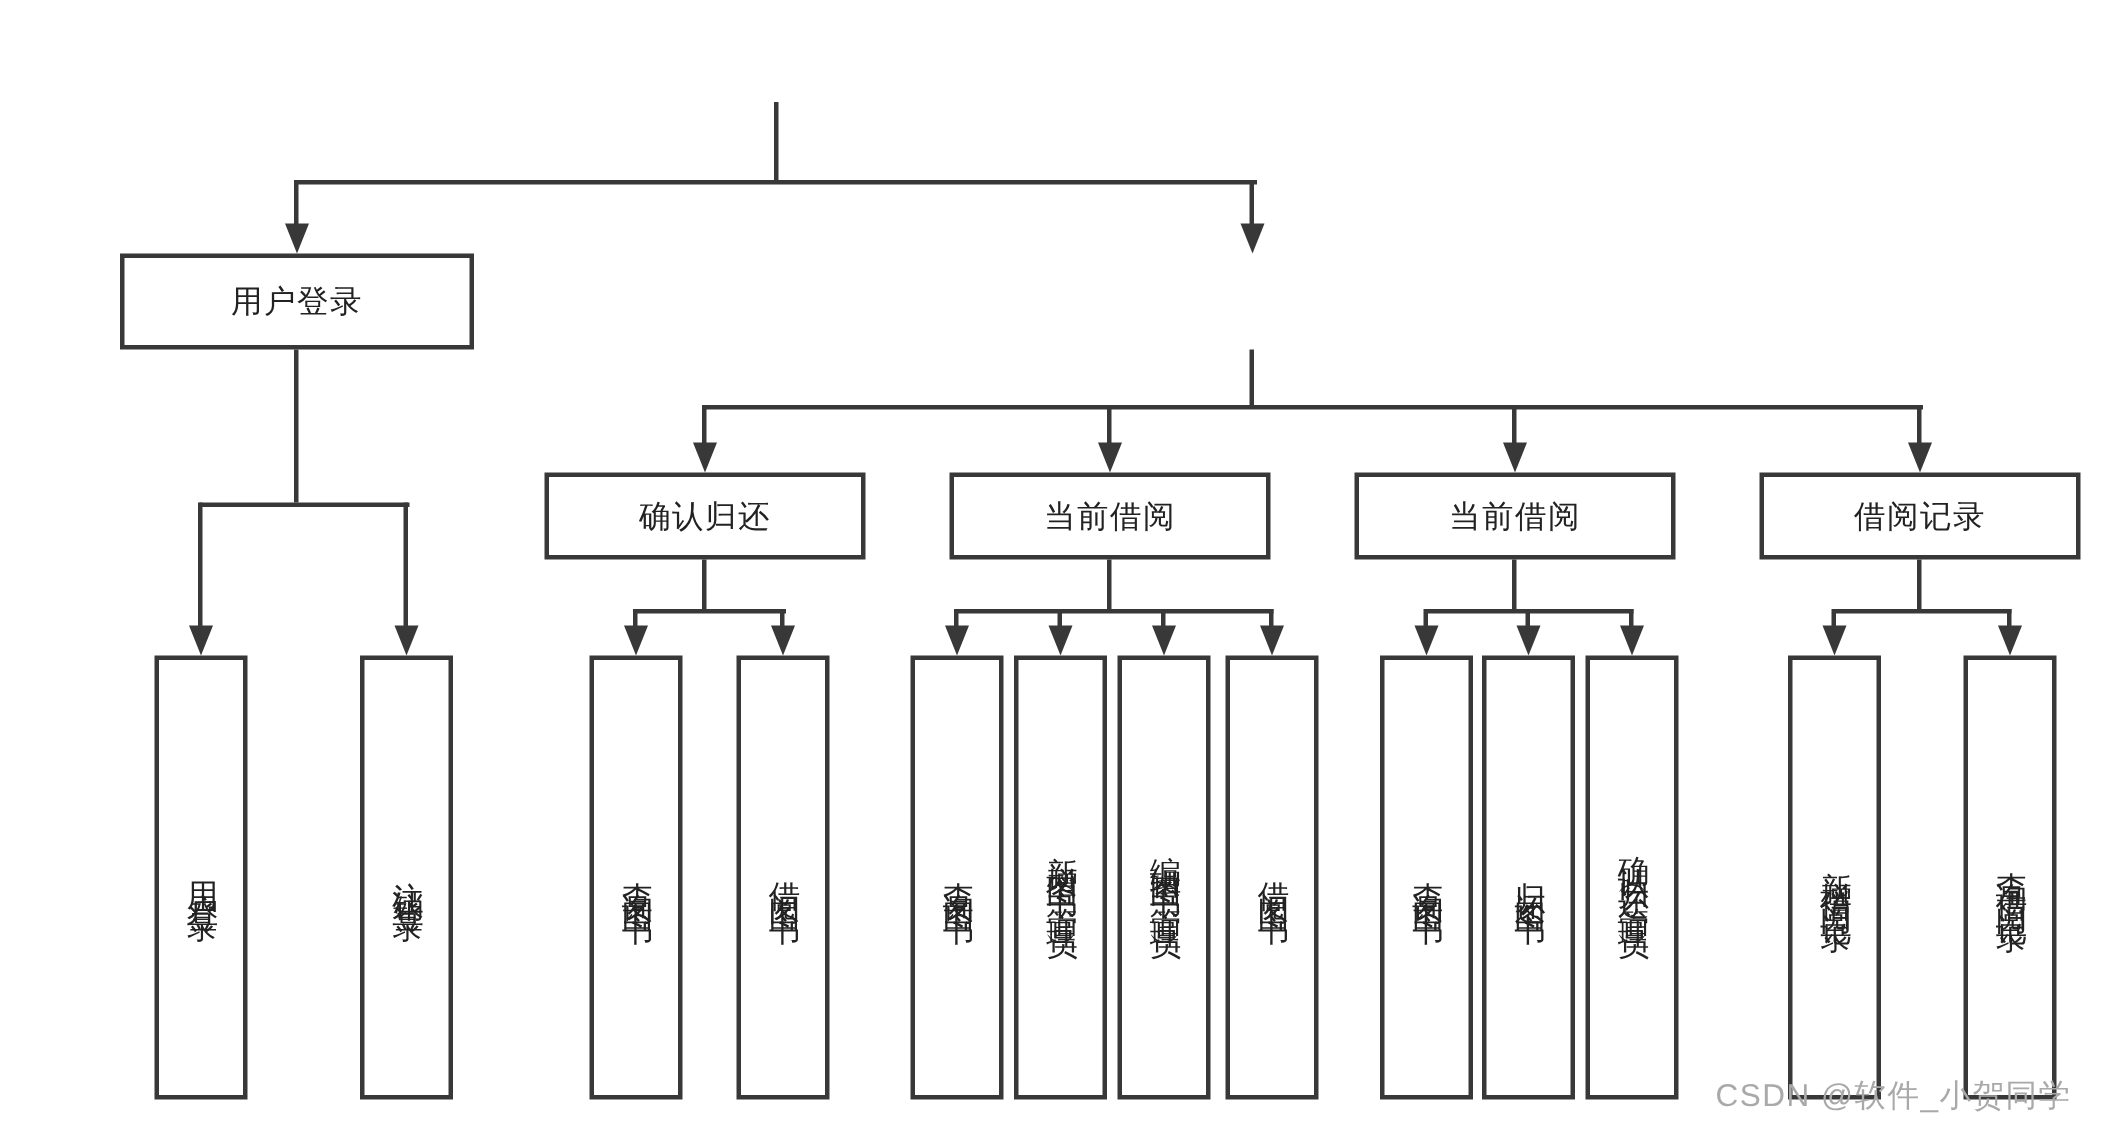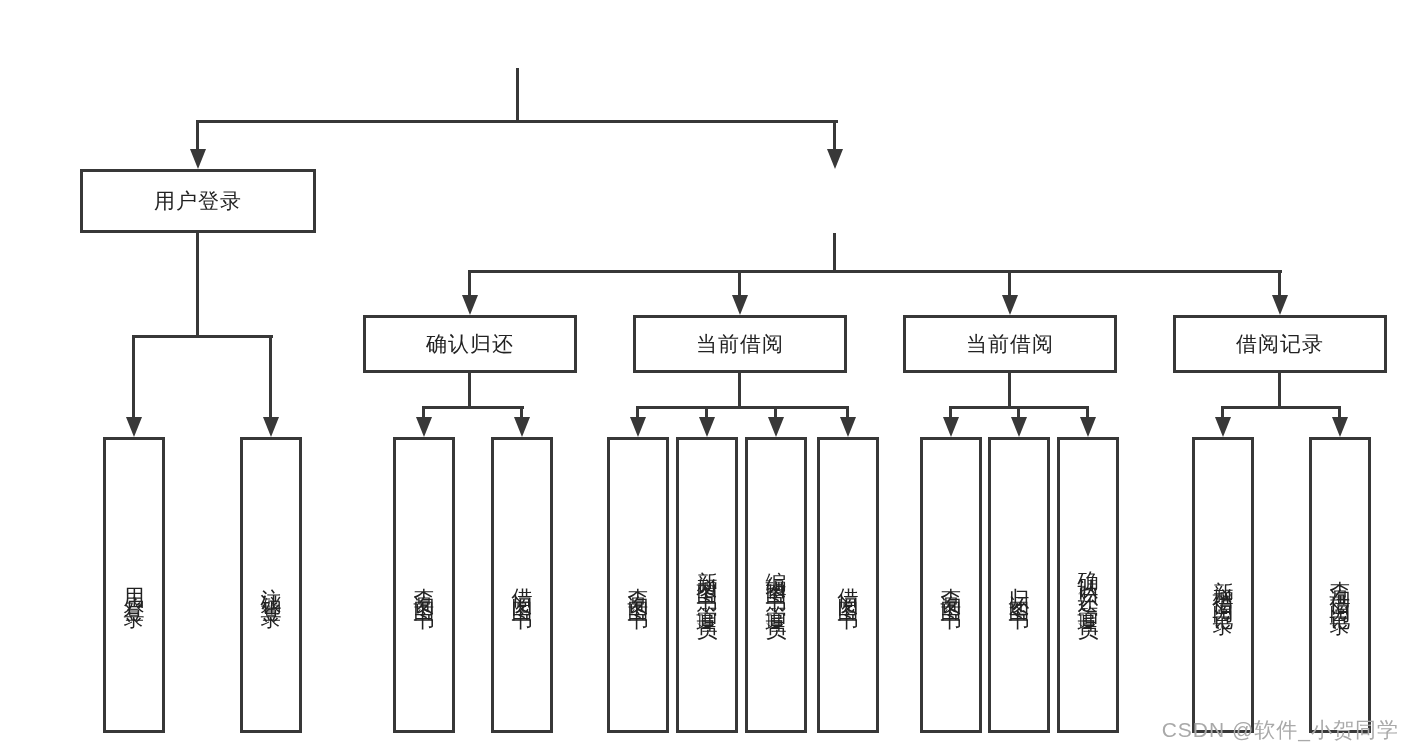--- a/index.html
+++ b/index.html
@@ -48,21 +48,21 @@
   .vline{width:3px;}
   .hline{height:3px;}
   .ah{
     position:absolute;width:0;height:0;
     border-left:8px solid transparent;
     border-right:8px solid transparent;
     border-top:20px solid var(--line);
   }
   .watermark{
     position:absolute;
-    right:6px;top:716px;
+    right:24px;top:716px;
     font-size:21px;
     color:var(--wm);
     letter-spacing:1px;
   }
 </style>
 </head>
 <body>
 
 <div class="canvas">
 

